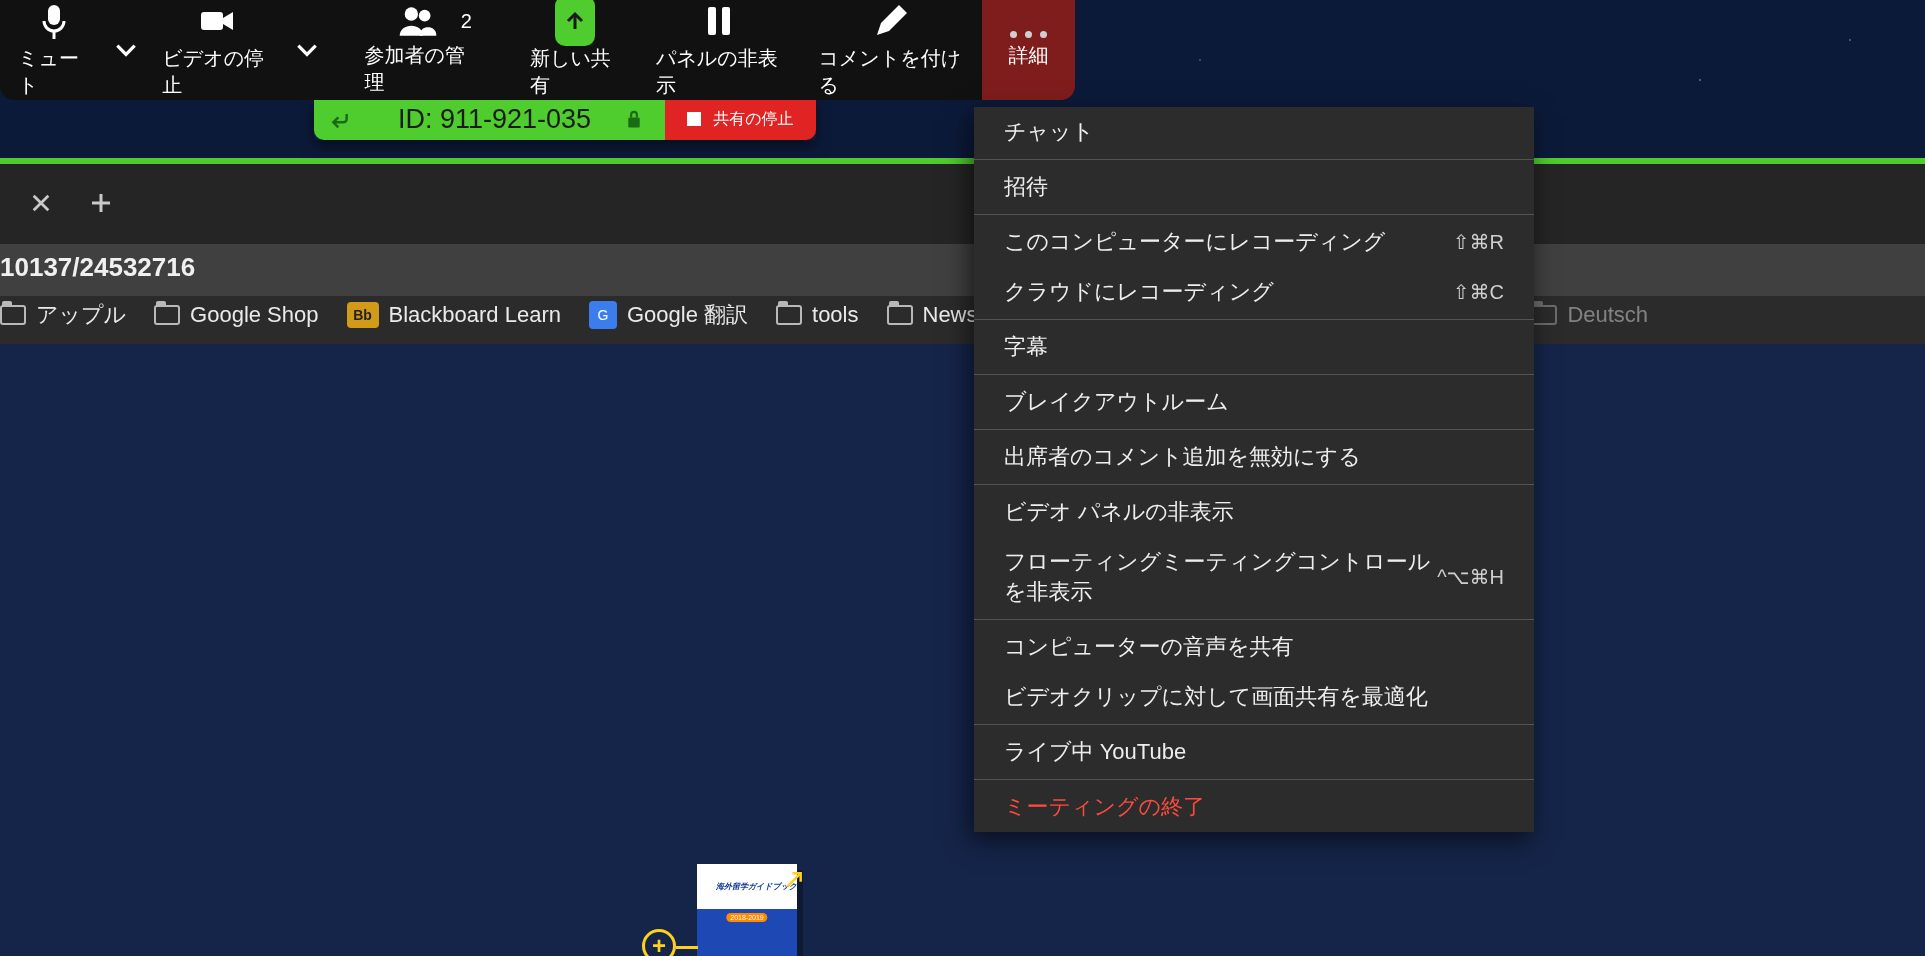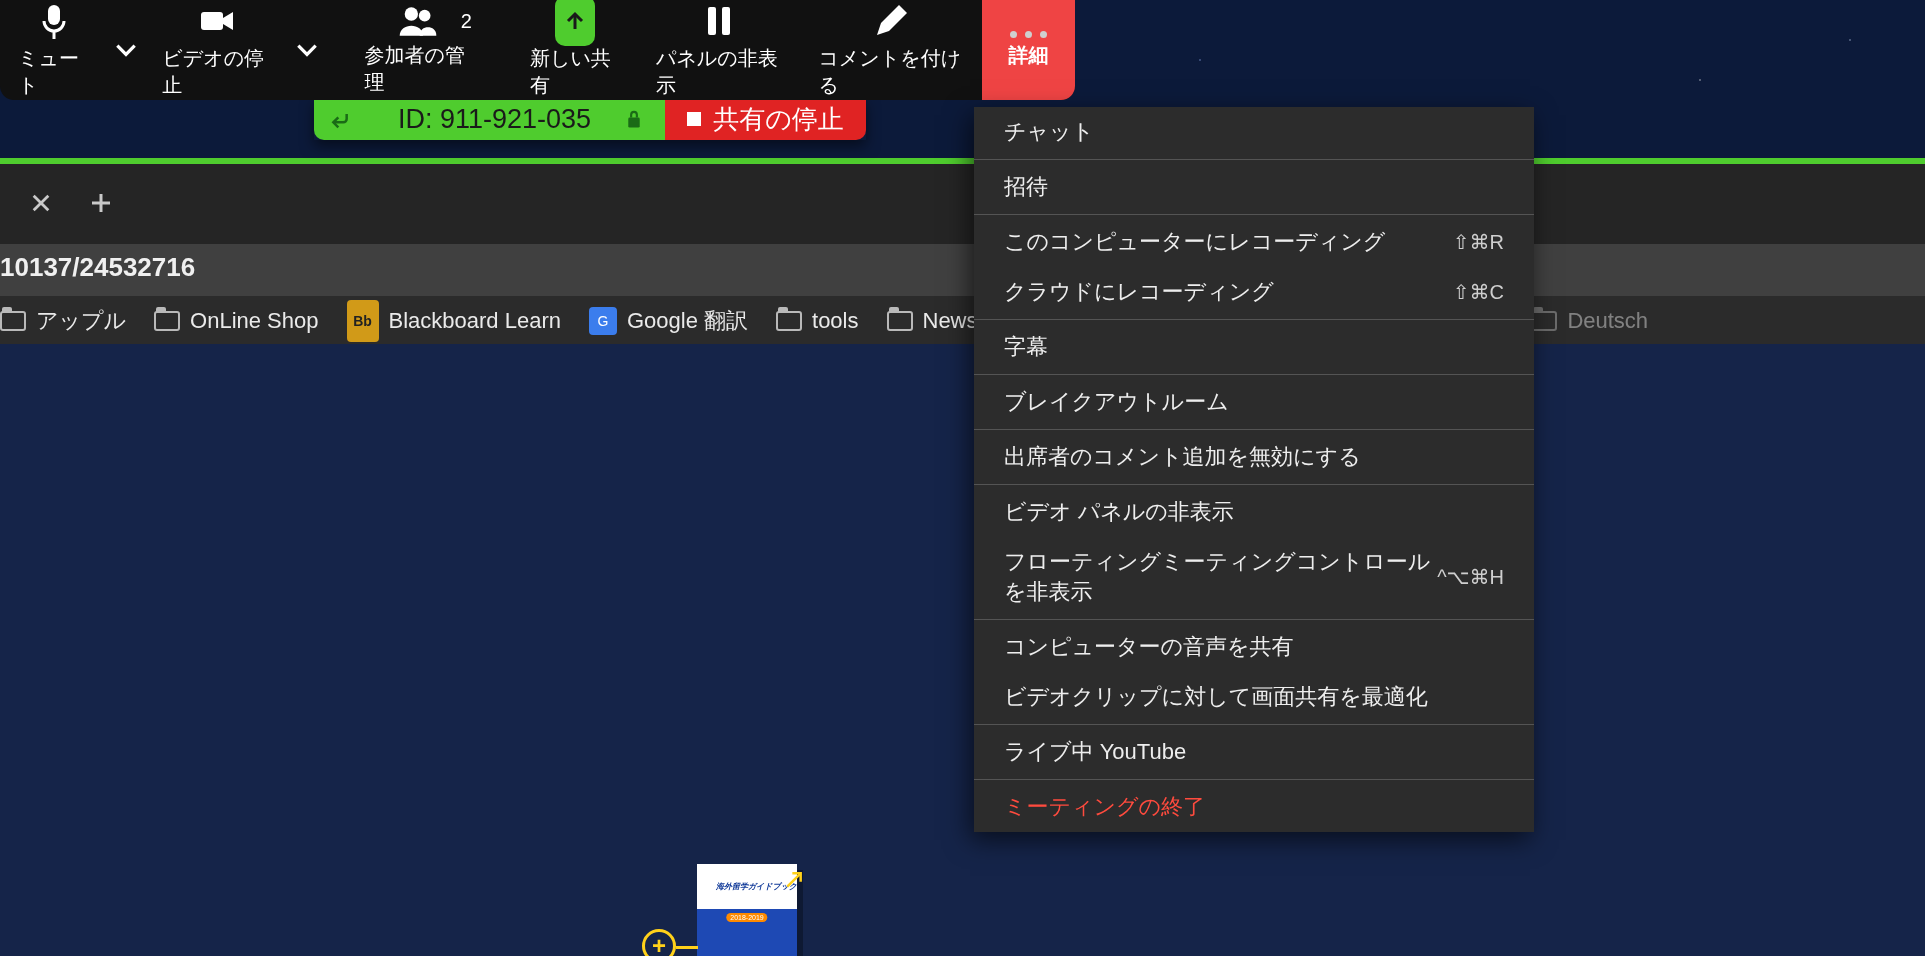--- a/index.html
+++ b/index.html
@@ -34,38 +34,38 @@
     position:absolute; top:10px; display:inline-flex; align-items:center; justify-content:center;
     font-size:20px; color:#fff;
   }
   .caret {
     display:flex; align-items:center; justify-content:center; height:100%; width:40px; cursor:pointer;
   }
   .caret svg { width:26px; height:26px; stroke:#fff; fill:none; stroke-width:3; }
   .green-box { background:#4fcc2e; border-radius:10px; width:58px; height:50px; display:flex; align-items:center; justify-content:center; }
   .green-box svg { stroke:#1a1a1a; fill:#1a1a1a; }
 
-  .more-btn { background:#ef4444; border-radius: 0 0 14px 0; width:100px;font-weight:bold; }
+  .more-btn { background:#7f1d1d; border-radius: 0 0 14px 0; width:100px; }
   .more-btn .dots { display:flex; gap:8px; }
   .more-btn .dots span { width:7px; height:7px; border-radius:50%; background:#cfcfcf; }
 
   
   .share-ctl {
     position:absolute; left:314px; top:98px; height:42px; display:flex; z-index:9;
     box-shadow: 0 6px 14px rgba(0,0,0,0.5);
   }
   .share-ctl .id {
     background:#4fcc2e; color:#1a1a1a; display:flex; align-items:center; padding:0 22px 0 16px;
     font-size:27px; border-radius:0 0 0 10px; position:relative;
   }
   .share-ctl .id .back { margin-right:48px; }
   .share-ctl .id .lock { margin-left:34px; }
   .share-ctl .stop {
     background:#e02323; color:#fff; display:flex; align-items:center; gap:12px; padding:0 22px;
-    font-size:26px; border-radius:0 0 10px 0; cursor:pointer;
+    font-size:16px; border-radius:0 0 10px 0; cursor:pointer;
   }
   .share-ctl .stop .sq { width:14px; height:14px; background:#fff; }
 
   
   .green-stripe { position:absolute; left:0; right:0; top:158px; height:6px; background:#4fcc2e; z-index:2; }
 
   
   .tab-strip { position:absolute; left:0; right:0; top:164px; height:80px; background:#252525; z-index:2; }
   .tab-close { position:absolute; left:26px; top:188px; width:30px; height:30px; display:flex; align-items:center; justify-content:center; cursor:pointer; z-index:3;}
   .tab-close svg{ width:22px; height:22px; stroke:#c9c9c9; stroke-width:3; }
@@ -75,21 +75,21 @@
   
   .addr-strip { position:absolute; left:0; right:0; top:244px; height:52px; background:#404040; z-index:2; }
   .addr { position:absolute; left:0; top:252px; color:#f0f0f0; font-size:26px; z-index:3;font-weight:bold; }
 
   
   .bm-strip { position:absolute; left:0; right:0; top:296px; height:48px; background:#2b2b2b; z-index:2; }
   .bookmarks { position:absolute; left:0; top:300px; display:flex; align-items:center; gap:28px; font-size:22px; color:#eaeaea; z-index:3; }
   .bm { display:flex; align-items:center; gap:10px; cursor:pointer; }
   .bm .folder { width:26px; height:20px; border:2px solid #b9b9b9; border-radius:3px; position:relative; }
   .bm .folder::before{ content:""; position:absolute; top:-6px; left:0; width:10px; height:6px; background:#b9b9b9; border-radius:2px 2px 0 0;}
-  .bm .bb { width:32px; height:42px; background:#d19a18; border-radius:4px; display:flex; align-items:center; justify-content:center; color:#222; font-weight:bold; font-size:14px; }
+  .bm .bb { width:32px; height:26px; background:#d19a18; border-radius:4px; display:flex; align-items:center; justify-content:center; color:#222; font-weight:bold; font-size:14px; }
   .bm .gt { width:28px; height:28px; background:#3b7ded; border-radius:4px; display:flex; align-items:center; justify-content:center; color:#fff; font-size:14px; }
   .bm.dim { opacity:0.45; }
 
   
   .menu {
     position:absolute; top:107px; left:974px; width:560px; background:#2c2c2c;
     z-index:20; box-shadow: -4px 8px 24px rgba(0,0,0,0.6);
     display:flex; flex-direction:column;
   }
   .menu .item {
@@ -261,21 +261,21 @@
 <div class="addr">10137/24532716</div>
 
 <div class="bm-strip"></div>
 <div class="bookmarks">
   <div class="bm">
       <span class="folder"></span>
       <span>アップル</span>
     </div>
   <div class="bm">
       <span class="folder"></span>
-      <span>OnLine Shop</span>
+      <span>Google Shop</span>
     </div>
   <div class="bm">
       <span class="bb">Bb</span>
       <span>Blackboard Learn</span>
     </div>
   <div class="bm">
       <span class="gt">G</span>
       <span>Google 翻訳</span>
     </div>
   <div class="bm">

